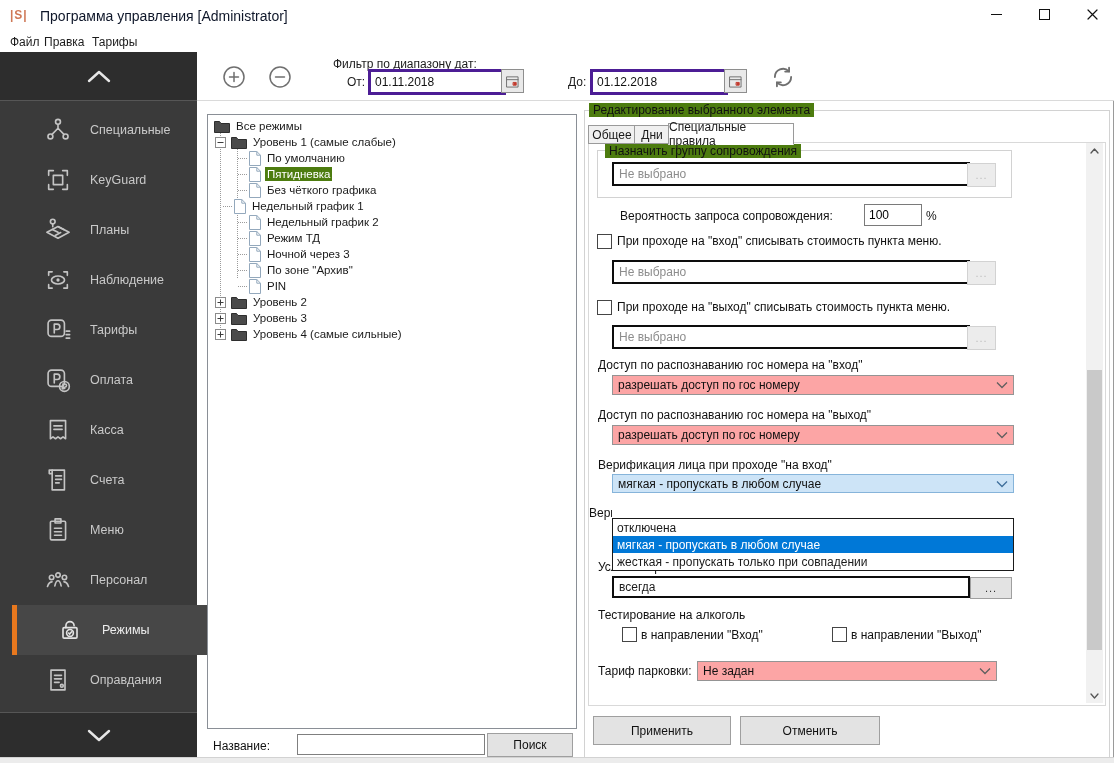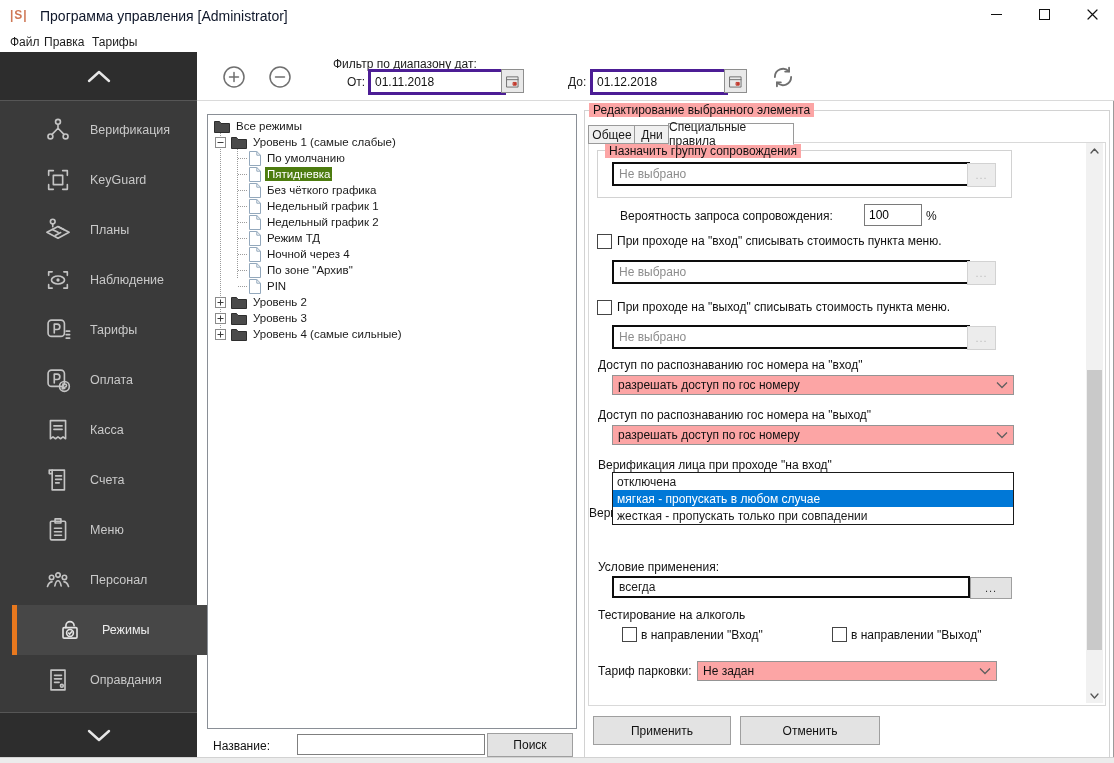--- a/index.html
+++ b/index.html
@@ -49,21 +49,21 @@
   .dotstub{position:absolute;border-top:1px dotted #9b9b9b;height:0;}
 
   
   .searchrow-label{font-size:12px;color:#111;}
   .nameinput{width:180px;height:19px;border:1px solid #7f7f7f;font:12px "Liberation Sans",sans-serif;padding:0 3px;}
   .pushbtn{background:#e3e3e3;border:1px solid #9f9f9f;font:12px "Liberation Sans",sans-serif;color:#111;
     display:flex;align-items:center;justify-content:center;}
 
   
   .groupbox{border:1px solid #d2d2d2;}
-  .grouplegend{background:#fca5a5;padding:0 4px;font-size:12px;color:#111;}
+  .grouplegend{background:#4d7c0f;padding:0 4px;font-size:12px;color:#111;}
   .tab{border:1px solid #9a9a9a;background:#f0f0f0;font-size:12px;display:flex;align-items:center;justify-content:center;}
   .tab.active{background:#fff;border-bottom:1px solid #fff;z-index:5;}
   .tabcontent{background:#fff;border:1px solid #d9d9d9;}
   .flabel{font-size:12px;color:#111;white-space:nowrap;}
   .blackinput{border:2px solid #0d0d0d;background:#fff;display:flex;align-items:center;padding:0 5px;font-size:12px;}
   .ghosttext{color:#8d8d8d;}
   .browse{display:flex;align-items:center;justify-content:center;font-size:11px;letter-spacing:1px;}
   .browse.disabled{background:#ececec;border:1px solid #d2d2d2;color:#bdbdbd;}
   .browse.enabled{background:#e3e3e3;border:1px solid #9f9f9f;color:#333;}
   .smallinput{border:1px solid #7a7a7a;font:12px "Liberation Sans",sans-serif;padding:0 4px;}
@@ -118,21 +118,21 @@
         </svg>
     </div>
 
     <div class="abs side-item" style="top:53px;">
       <span class="icon"><svg viewBox="0 0 24 24">
             <circle cx="12" cy="5" r="2.1"></circle>
             <circle cx="5.5" cy="17.5" r="2.1"></circle>
             <circle cx="18.5" cy="17.5" r="2.1"></circle>
             <path d="M12 7.3v3.2M12 10.5l-5.1 5.2M12 10.5l5.1 5.2"></path>
           </svg></span>
-      <span class="lbl">Верификация</span>
+      <span class="lbl">Специальные</span>
     </div>
     <div class="abs side-item" style="top:103px;">
       <span class="icon"><svg viewBox="0 0 24 24">
             <path d="M4 8V4h4M16 4h4v4M20 16v4h-4M8 20H4v-4"></path>
             <rect x="8" y="8" width="8" height="8"></rect>
           </svg></span>
       <span class="lbl">KeyGuard</span>
     </div>
     <div class="abs side-item" style="top:153px;">
       <span class="icon"><svg viewBox="0 0 24 24">
@@ -314,21 +314,21 @@
     <div class="trow" style="left:41px;top:67px;">
       <span class="dotstub" style="left:-11px;top:8px;width:9px;"></span>
       <span class="tico">
           <svg width="12" height="15" viewBox="0 0 12 15">
             <path d="M.5.5h7.3l3.7 3.7v10.3H.5z" fill="#fff" stroke="#93a8bc"></path>
             <path d="M7.8.5v3.7h3.7" fill="none" stroke="#93a8bc"></path>
           </svg>
         </span>
       <span class="tlabel">Без чёткого графика</span>
     </div>
-    <div class="trow" style="left:41px;top:83px;">
+    <div class="trow" style="left:26px;top:83px;">
       <span class="dotstub" style="left:-11px;top:8px;width:9px;"></span>
       <span class="tico">
           <svg width="12" height="15" viewBox="0 0 12 15">
             <path d="M.5.5h7.3l3.7 3.7v10.3H.5z" fill="#fff" stroke="#93a8bc"></path>
             <path d="M7.8.5v3.7h3.7" fill="none" stroke="#93a8bc"></path>
           </svg>
         </span>
       <span class="tlabel">Недельный график 1</span>
     </div>
     <div class="trow" style="left:41px;top:99px;">
@@ -352,21 +352,21 @@
       <span class="tlabel">Режим ТД</span>
     </div>
     <div class="trow" style="left:41px;top:131px;">
       <span class="dotstub" style="left:-11px;top:8px;width:9px;"></span>
       <span class="tico">
           <svg width="12" height="15" viewBox="0 0 12 15">
             <path d="M.5.5h7.3l3.7 3.7v10.3H.5z" fill="#fff" stroke="#93a8bc"></path>
             <path d="M7.8.5v3.7h3.7" fill="none" stroke="#93a8bc"></path>
           </svg>
         </span>
-      <span class="tlabel">Ночной через 4</span>
+      <span class="tlabel">Ночной через 3</span>
     </div>
     <div class="trow" style="left:41px;top:147px;">
       <span class="dotstub" style="left:-11px;top:8px;width:9px;"></span>
       <span class="tico">
           <svg width="12" height="15" viewBox="0 0 12 15">
             <path d="M.5.5h7.3l3.7 3.7v10.3H.5z" fill="#fff" stroke="#93a8bc"></path>
             <path d="M7.8.5v3.7h3.7" fill="none" stroke="#93a8bc"></path>
           </svg>
         </span>
       <span class="tlabel">По зоне "Архив"</span>
@@ -491,21 +491,21 @@
   <span class="abs flabel" style="left:598px;top:458px;z-index:4;">Верификация лица при проходе "на вход"</span>
   <div class="abs combo openblue" style="left:612px;top:474px;width:390px;height:17px;z-index:4;">
     <span>мягкая - пропускать в любом случае</span>
     <span class="chev" style="color:#3f6f9c;"><svg viewBox="0 0 12 8">
           <path d="M1 1.5l5 5 5-5"></path>
         </svg></span>
   </div>
 
   <span class="abs flabel" style="left:589px;top:506px;width:23px;overflow:hidden;z-index:4;">Вери</span>
 
-  <div class="abs droplist" style="left:612px;top:472px;width:400px;z-index:20;">
+  <div class="abs droplist" style="left:612px;top:518px;width:400px;z-index:20;">
     <div class="dropitem">отключена</div>
     <div class="dropitem hl">мягкая - пропускать в любом случае</div>
     <div class="dropitem">жесткая - пропускать только при совпадении</div>
   </div>
 
   <span class="abs flabel" style="left:598px;top:560px;z-index:4;">Условие применения:</span>
   <div class="abs blackinput" style="left:612px;top:576px;width:344px;height:18px;z-index:4;">
     <span>всегда</span>
   </div>
   <div class="abs browse enabled" style="left:970px;top:577px;width:40px;height:20px;z-index:4;">

